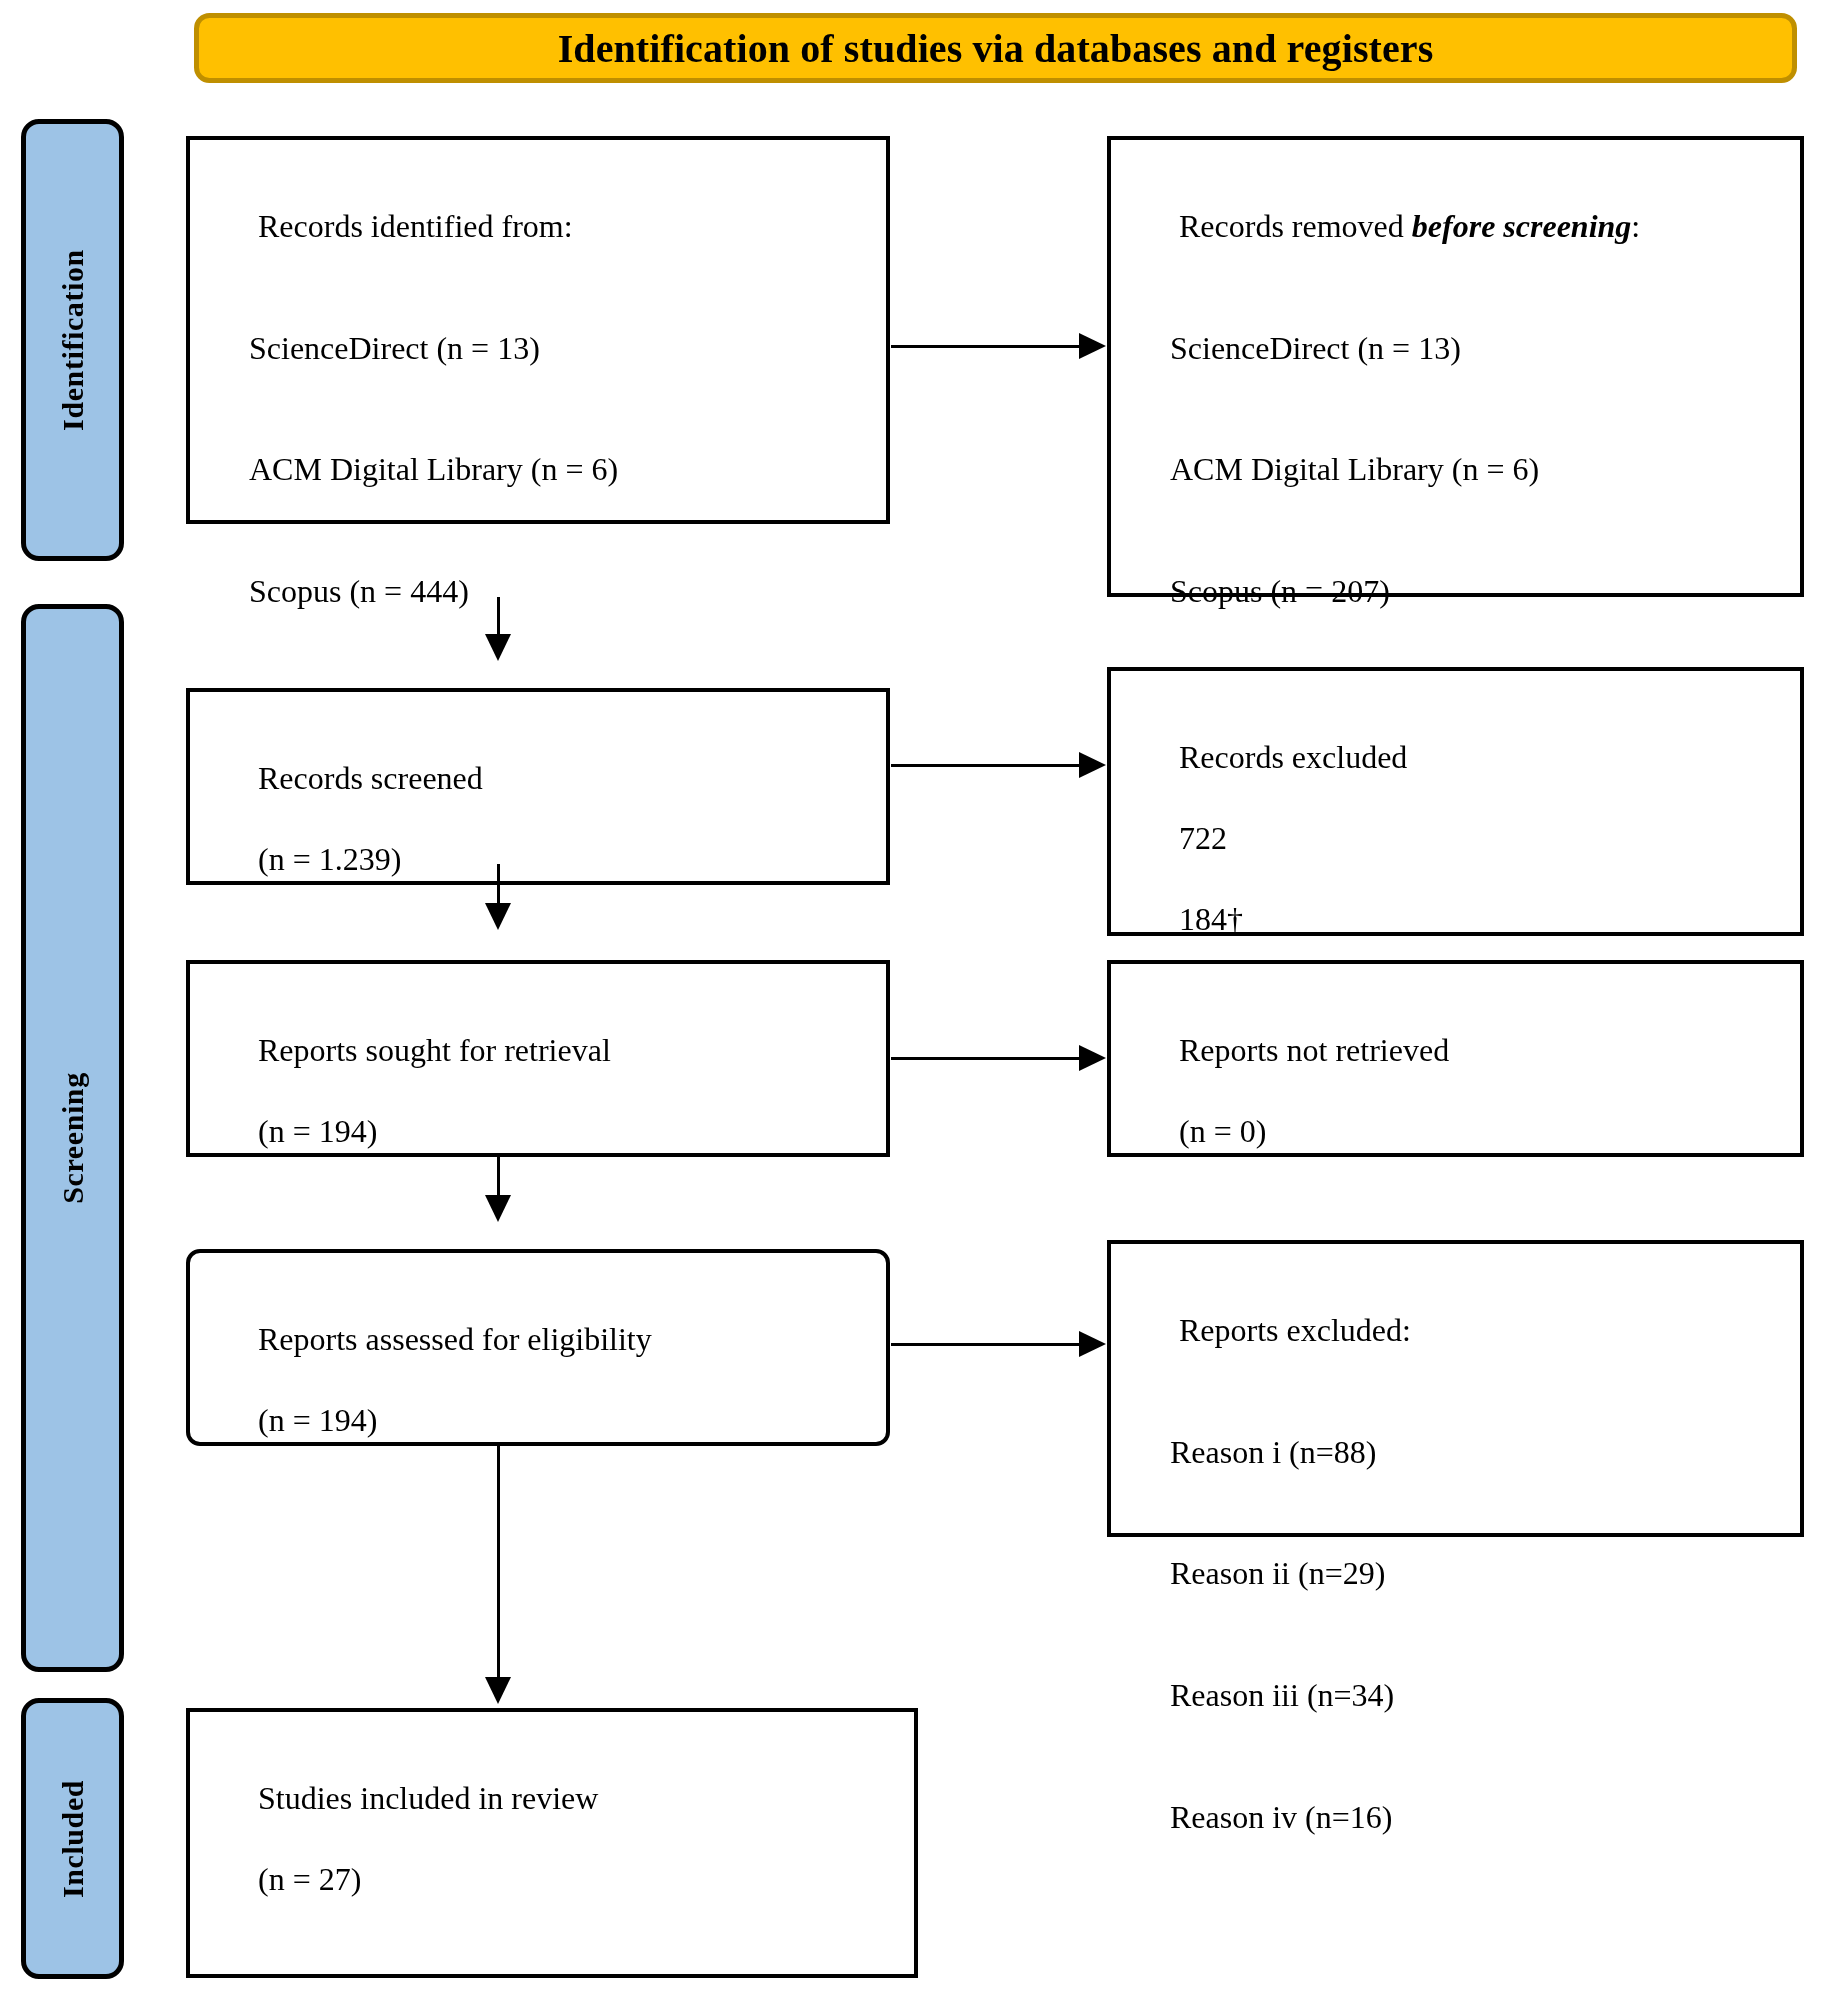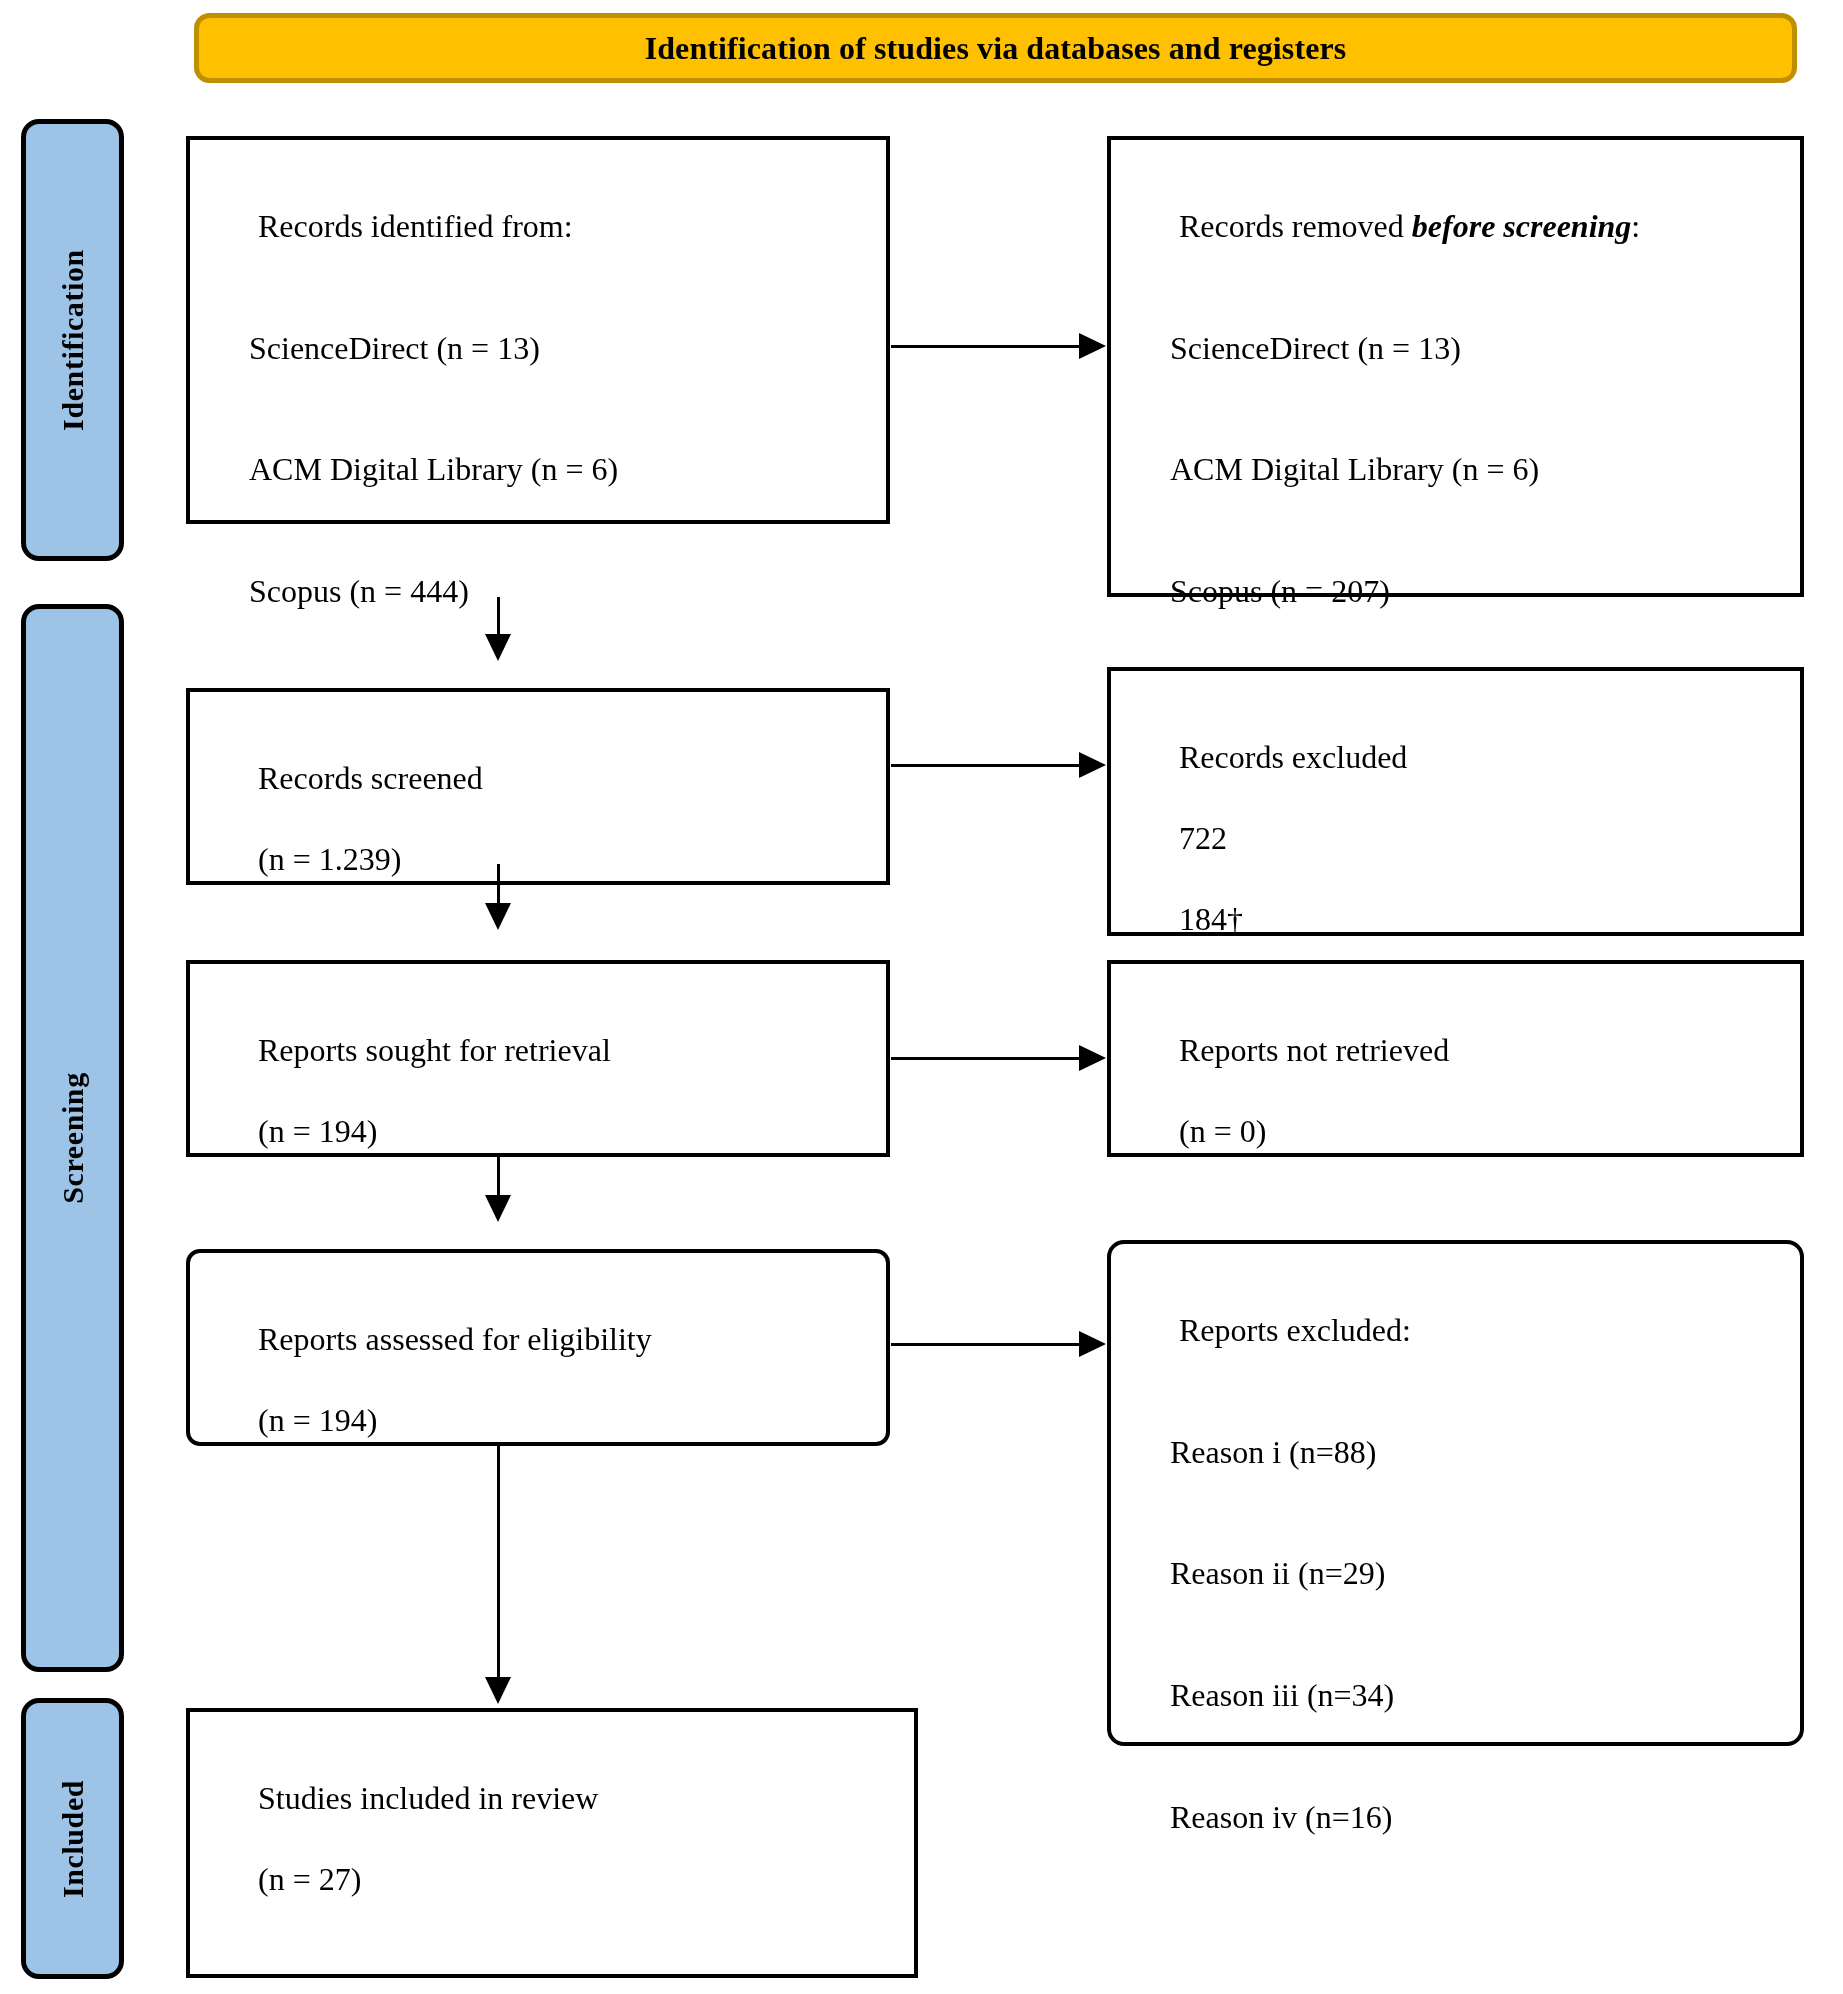--- a/index.html
+++ b/index.html
@@ -26,21 +26,21 @@
     background: #FFC000;
     border: 5.4px solid #BF8F00;
     border-radius: 15.5px;
     box-sizing: border-box;
     display: flex;
     align-items: center;
     justify-content: center;
   }
   .banner-text {
     font-weight: bold;
-    font-size: 32px;
+    font-size: 40px;
     color: #000000;
     letter-spacing: 0.1px;
     white-space: nowrap;
   }
 
   
   .phase {
     position: absolute;
     left: 21px;
     width: 103px;
@@ -196,21 +196,21 @@
   <div class="vline" style="left:497px; top:1157px; height:41px;"></div>
   <div class="arrow-down" style="left:485px; top:1195px;"></div>
 
   <div class="box" style="left:186px; top:1249px; width:704px; height:197px;border-radius:14px;">
     <div class="box-text">
       <span>Reports assessed for eligibility</span><br>
       <span>(n = 194)</span>
     </div>
   </div>
 
-  <div class="box" style="left:1107px; top:1240px; width:697px; height:506px;border-radius:17px;">
+  <div class="box" style="left:1107px; top:1240px; width:697px; height:297px;">
     <div class="box-text">
       <span>Reports excluded:</span><br>
       <span class="indent">Reason i (n=88)</span>
       <span class="indent">Reason ii (n=29)</span>
       <span class="indent">Reason iii (n=34)</span>
       <span class="indent">Reason iv (n=16)</span>
     </div>
   </div>
 
   <div class="hline" style="left:891px; top:1343px; width:190px;"></div>

